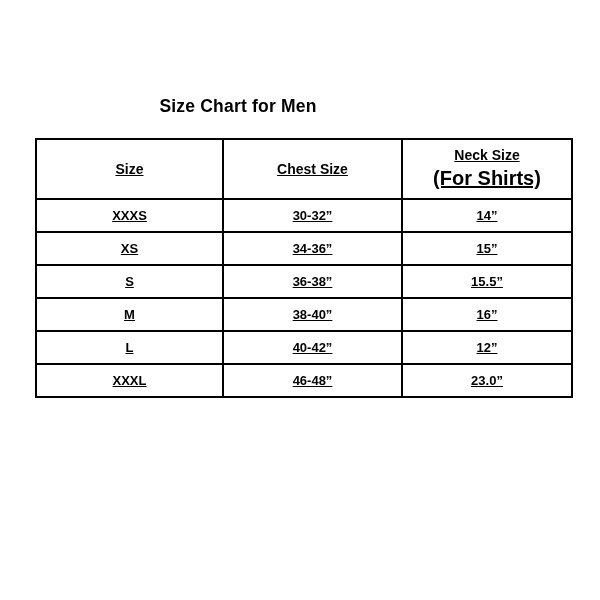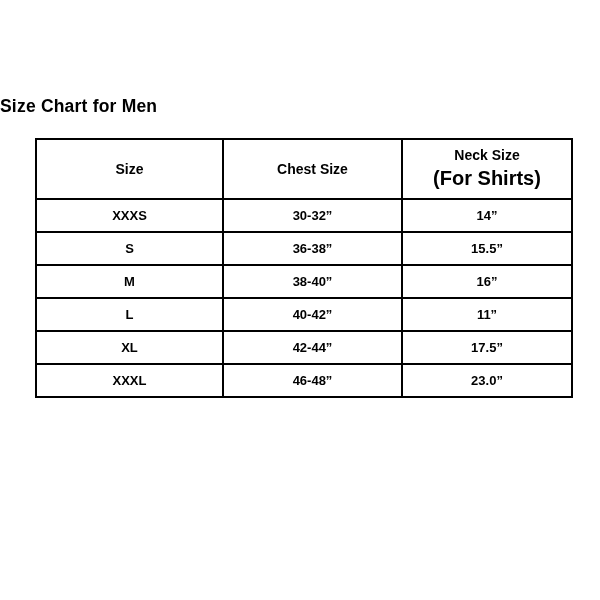--- a/index.html
+++ b/index.html
@@ -18,31 +18,33 @@
     width: 600px;
     height: 600px;
     position: relative;
     box-sizing: border-box;
   }
   .chart-title {
     position: absolute;
     top: 96px;
     left: 0;
     width: 476px;
+    text-align: center;
     font-size: 17.5px;
     font-weight: bold;
     letter-spacing: 0.2px;
   }
   .size-table {
     position: absolute;
     top: 138px;
     left: 35px;
     width: 530px;
     border-collapse: collapse;
     table-layout: fixed;
+    text-decoration: underline;
   }
   .size-table td, .size-table th {
     border: 2px solid #000000;
     text-align: center;
     vertical-align: middle;
     font-weight: bold;
     font-size: 13px;
     padding: 0;
   }
   .size-table thead th {
@@ -85,38 +87,38 @@
         </th>
       </tr>
     </thead>
     <tbody>
       <tr>
         <td>XXXS</td>
         <td>30-32”</td>
         <td>14”</td>
       </tr>
       <tr>
+        <td>XS</td>
+        <td>34-36”</td>
+        <td>15”</td>
+      </tr>
+      <tr>
         <td>S</td>
         <td>36-38”</td>
         <td>15.5”</td>
       </tr>
       <tr>
         <td>M</td>
         <td>38-40”</td>
         <td>16”</td>
       </tr>
       <tr>
         <td>L</td>
         <td>40-42”</td>
-        <td>11”</td>
-      </tr>
-      <tr>
-        <td>XL</td>
-        <td>42-44”</td>
-        <td>17.5”</td>
+        <td>12”</td>
       </tr>
       <tr>
         <td>XXXL</td>
         <td>46-48”</td>
         <td>23.0”</td>
       </tr>
     </tbody>
   </table>
 
 </div>

